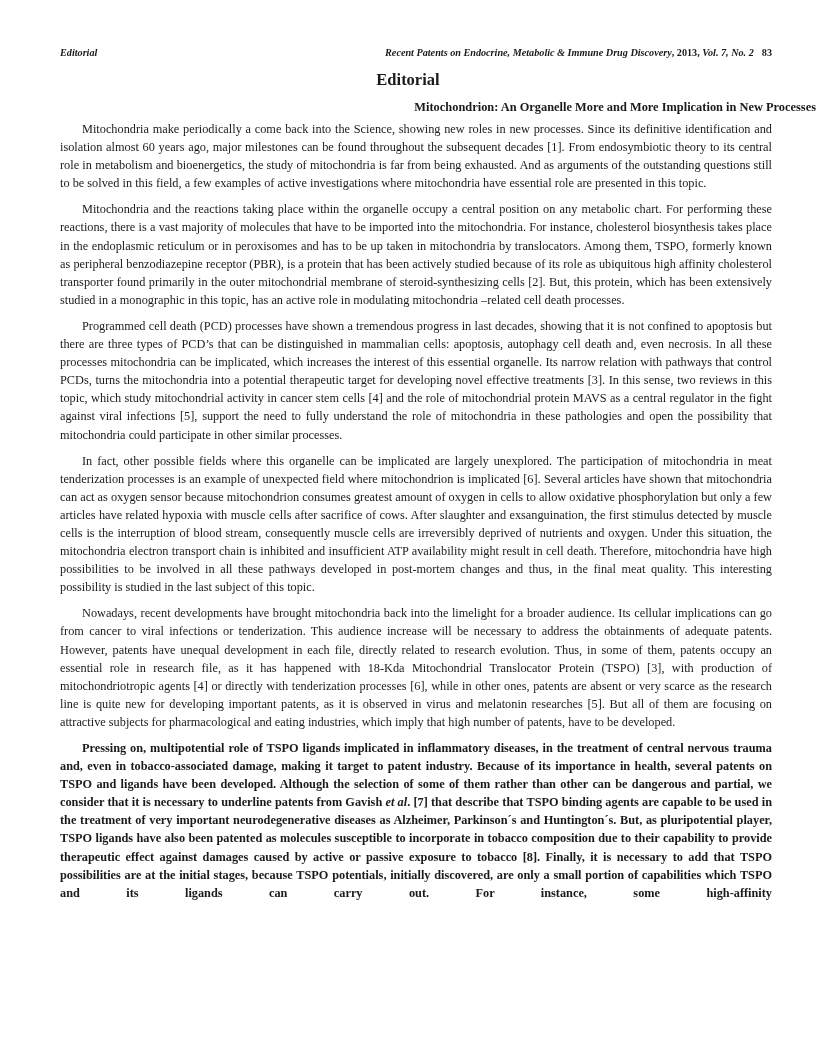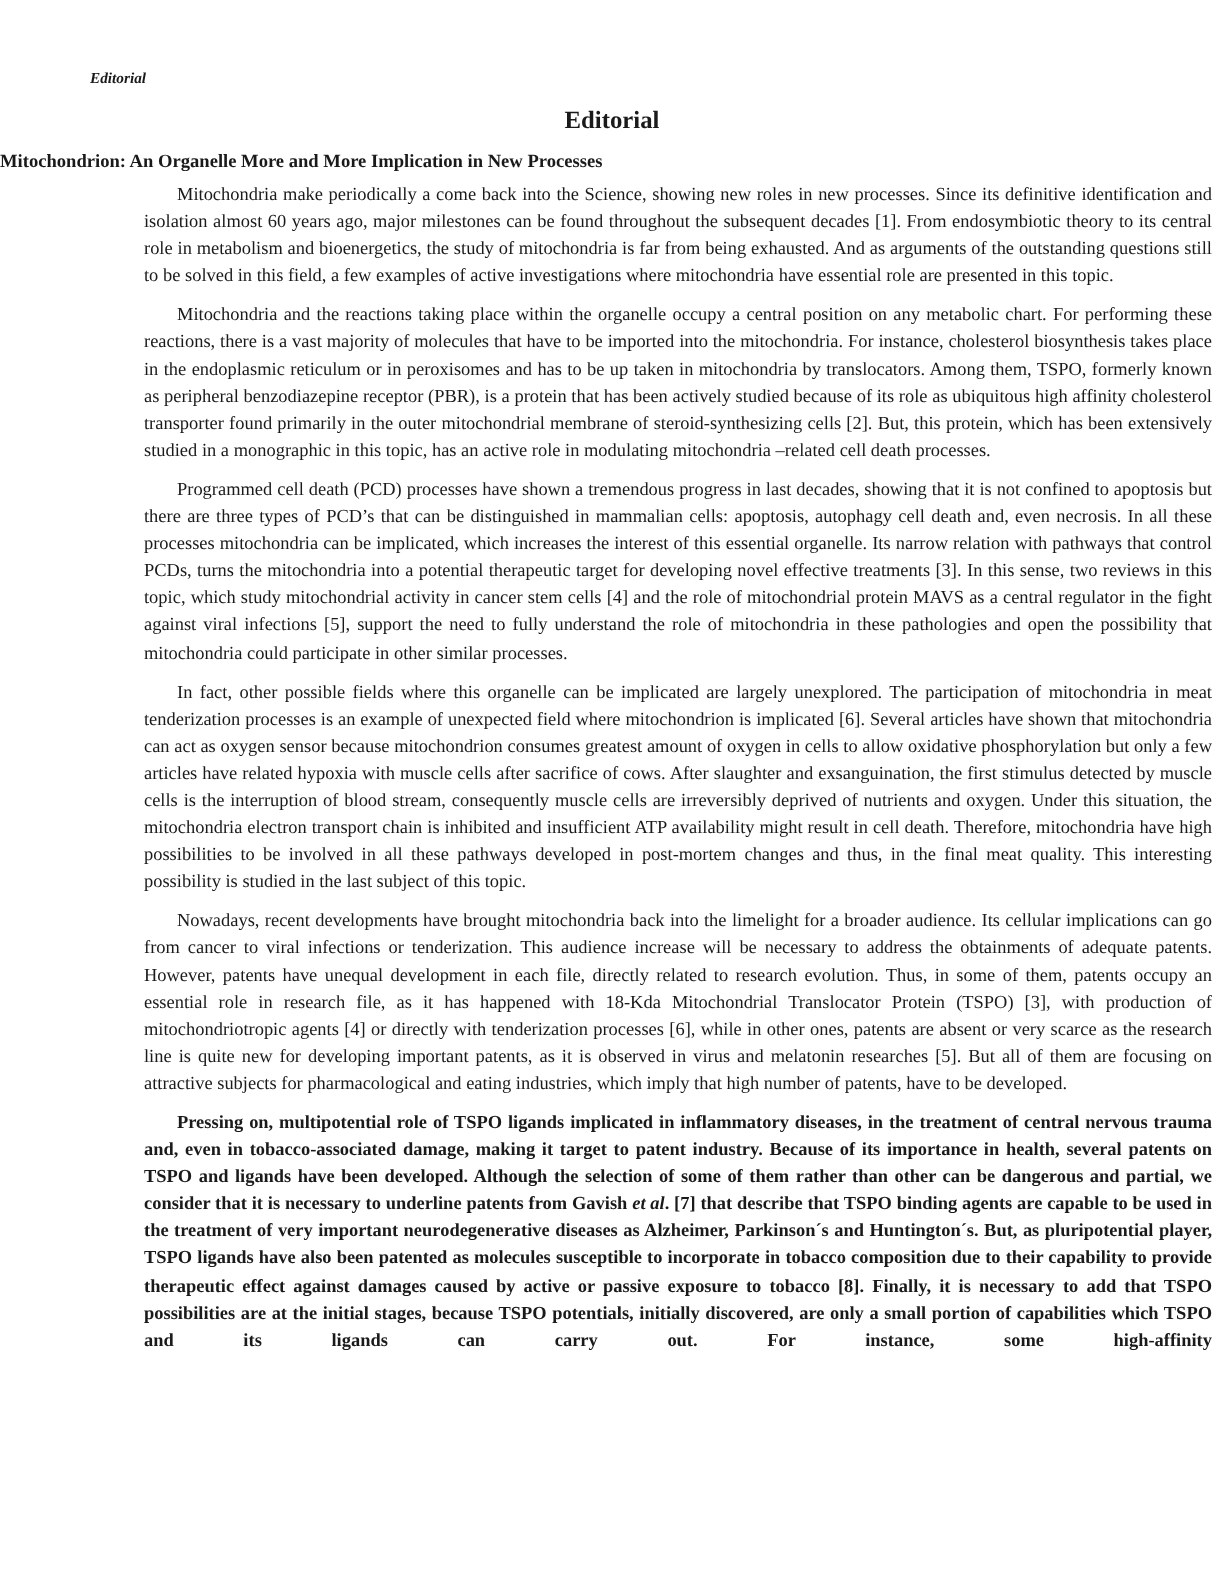--- a/index.html
+++ b/index.html
@@ -14,36 +14,38 @@
     display: flex; justify-content: space-between; align-items: baseline;
   }
   .running-header .right .plain { font-style: normal; }
   .running-header .page-num { font-style: normal; margin-left: 8px; }
   .main-title {
     position: absolute; left: 0; right: 0; top: 70px;
     text-align: center; font-size: 16.5px; font-weight: bold;
   }
   .subtitle {
     position: absolute; left: 0; right: 0; top: 100px;
-    text-align: left; font-size: 12.4px; font-weight: bold;
+    text-align: right; font-size: 12.4px; font-weight: bold;
   }
   .body-text {
     position: absolute; left: 60px; width: 712px; top: 120px;
     font-size: 12.3px; line-height: 18.1px;
     text-align: justify;
-    margin-left: 36px;
   }
   .body-text p { margin: 0 0 8px 0; text-indent: 22px; }
   .body-text p:last-child { text-align-last: justify; font-weight: bold; }
 </style>
 </head>
 <body>
 
 <div class="running-header">
   <span class="left">Editorial</span>
+  <span class="right">
+    <span>Recent Patents on Endocrine, Metabolic &amp; Immune Drug Discovery</span><span class="plain">, 2013, </span><span>Vol. 7, No. 2</span><span class="page-num">83</span>
+  </span>
 </div>
 
 <div class="main-title">Editorial</div>
 <div class="subtitle">Mitochondrion: An Organelle More and More Implication in New Processes</div>
 
 <div class="body-text">
   <p>Mitochondria make periodically a come back into the Science, showing new roles in new processes. Since its definitive identification and isolation almost 60 years ago, major milestones can be found throughout the subsequent decades [1]. From endosymbiotic theory to its central role in metabolism and bioenergetics, the study of mitochondria is far from being exhausted. And as arguments of the outstanding questions still to be solved in this field, a few examples of active investigations where mitochondria have essential role are presented in this topic.</p>
   <p>Mitochondria and the reactions taking place within the organelle occupy a central position on any metabolic chart. For performing these reactions, there is a vast majority of molecules that have to be imported into the mitochondria. For instance, cholesterol biosynthesis takes place in the endoplasmic reticulum or in peroxisomes and has to be up taken in mitochondria by translocators. Among them, TSPO, formerly known as peripheral benzodiazepine receptor (PBR), is a protein that has been actively studied because of its role as ubiquitous high affinity cholesterol transporter found primarily in the outer mitochondrial membrane of steroid-synthesizing cells [2]. But, this protein, which has been extensively studied in a monographic in this topic, has an active role in modulating mitochondria –related cell death processes.</p>
   <p>Programmed cell death (PCD) processes have shown a tremendous progress in last decades, showing that it is not confined to apoptosis but there are three types of PCD’s that can be distinguished in mammalian cells: apoptosis, autophagy cell death and, even necrosis. In all these processes mitochondria can be implicated, which increases the interest of this essential organelle. Its narrow relation with pathways that control PCDs, turns the mitochondria into a potential therapeutic target for developing novel effective treatments [3]. In this sense, two reviews in this topic, which study mitochondrial activity in cancer stem cells [4] and the role of mitochondrial protein MAVS as a central regulator in the fight against viral infections [5], support the need to fully understand the role of mitochondria in these pathologies and open the possibility that mitochondria could participate in other similar processes.</p>
   <p>In fact, other possible fields where this organelle can be implicated are largely unexplored. The participation of mitochondria in meat tenderization processes is an example of unexpected field where mitochondrion is implicated [6]. Several articles have shown that mitochondria can act as oxygen sensor because mitochondrion consumes greatest amount of oxygen in cells to allow oxidative phosphorylation but only a few articles have related hypoxia with muscle cells after sacrifice of cows. After slaughter and exsanguination, the first stimulus detected by muscle cells is the interruption of blood stream, consequently muscle cells are irreversibly deprived of nutrients and oxygen. Under this situation, the mitochondria electron transport chain is inhibited and insufficient ATP availability might result in cell death. Therefore, mitochondria have high possibilities to be involved in all these pathways developed in post-mortem changes and thus, in the final meat quality. This interesting possibility is studied in the last subject of this topic.</p>

